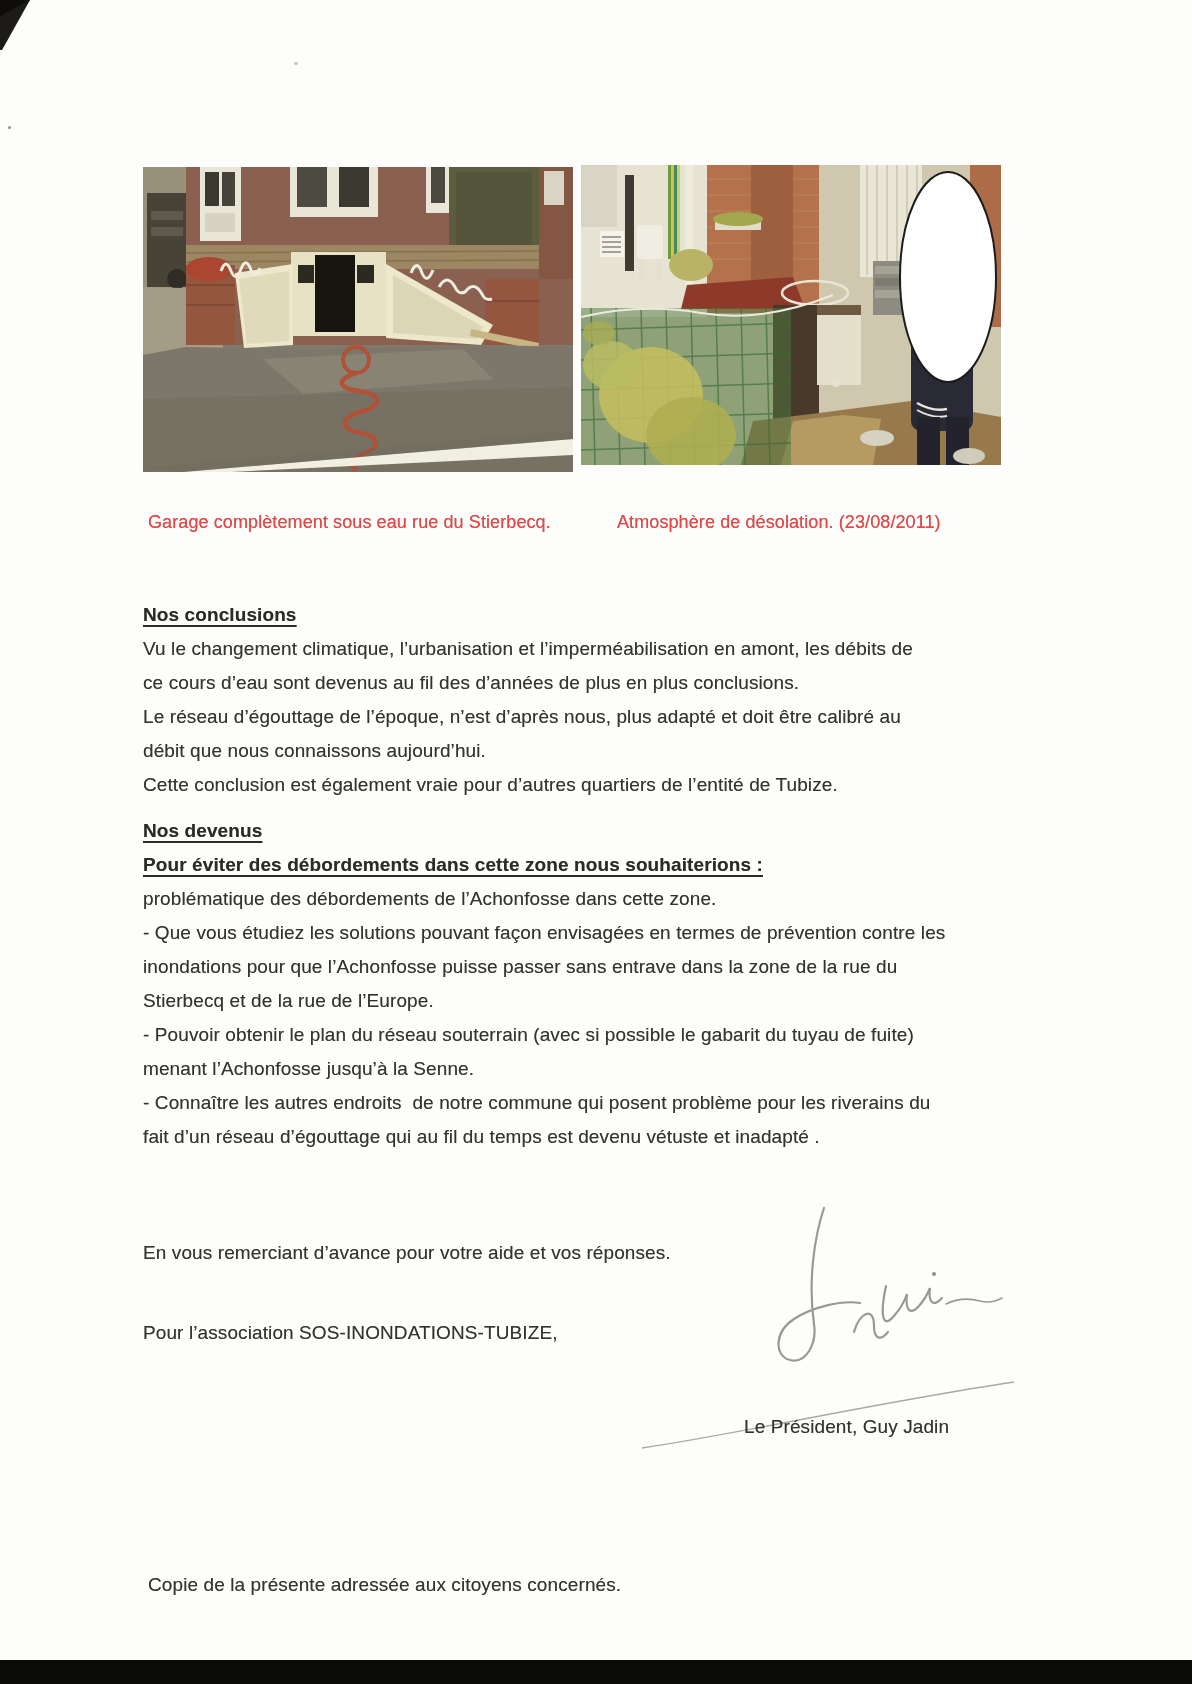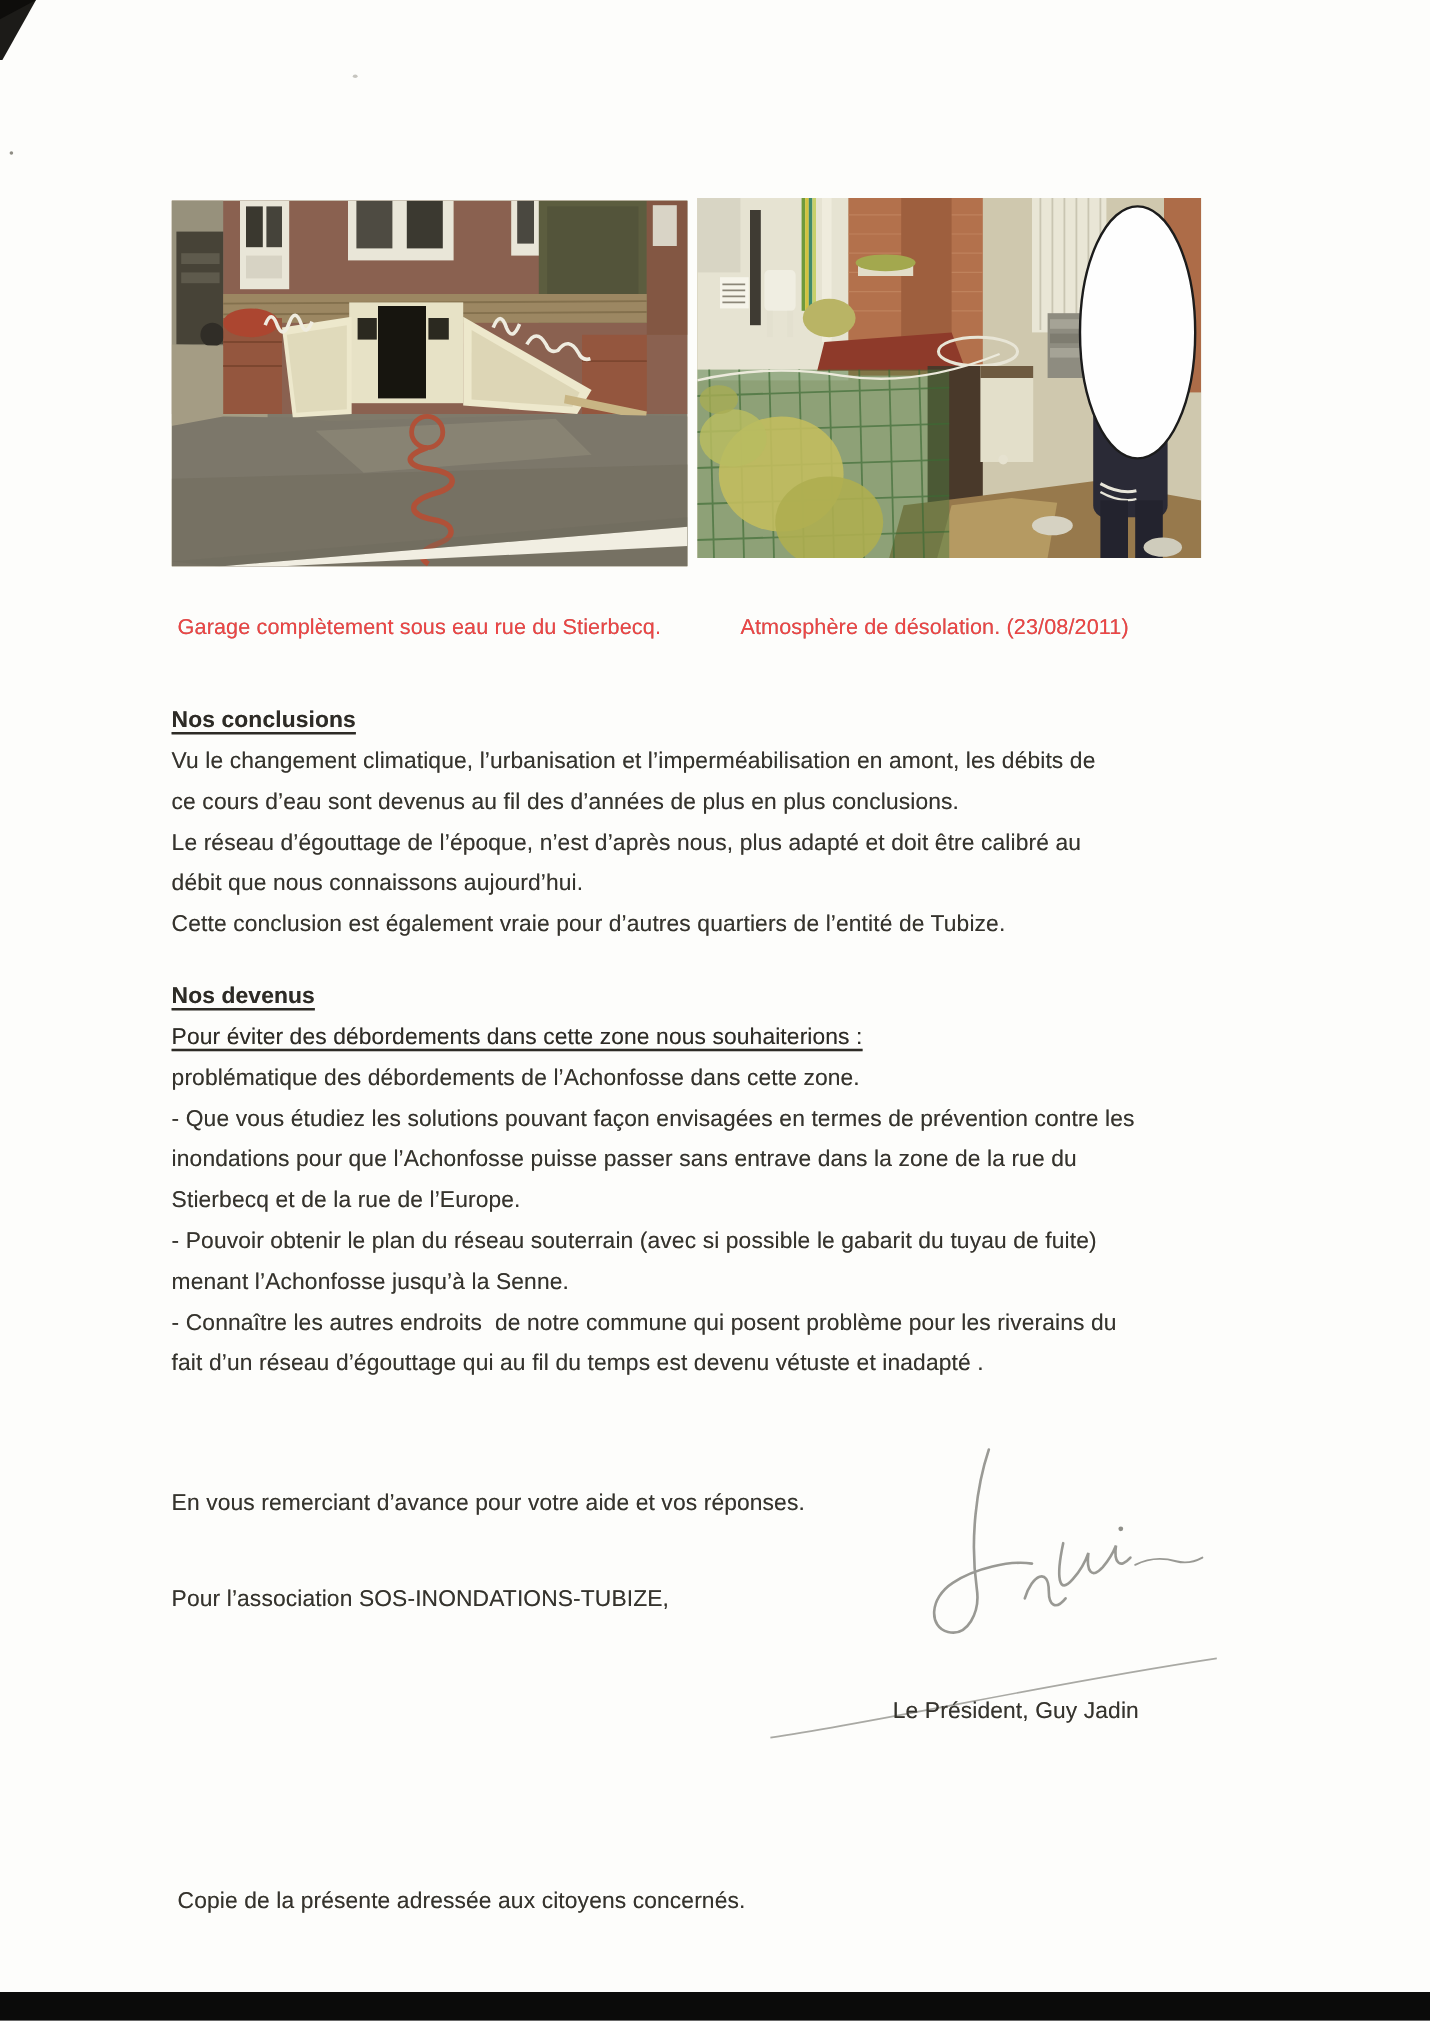--- a/index.html
+++ b/index.html
@@ -20,21 +20,21 @@
   }
   .bodytext{font-size:19px;line-height:34px;letter-spacing:0.1px;
     text-shadow:0 0 0.5px rgba(90,88,80,.6);}
   .line{white-space:pre;height:34px;}
   .heading{
     font-weight:bold;font-size:19px;color:#2d2b26;
     text-decoration:underline;text-underline-offset:4px;
     text-decoration-thickness:1.5px;white-space:pre;
   }
   .subheading{
-    font-weight:normal;font-size:19px;color:#2d2b26;
+    font-weight:bold;font-size:19px;color:#2d2b26;
     text-decoration:underline;text-underline-offset:4px;
     text-decoration-thickness:1.5px;white-space:pre;
   }
   .plain{white-space:pre;}
   .scan-bar{position:absolute;left:0;top:1660px;width:1192px;height:24px;background:#0b0b0a;}
   .speck{position:absolute;background:#8f8d84;border-radius:50%;}
 </style>
 </head>
 <body>
 
@@ -187,21 +187,21 @@
       <ellipse cx="18" cy="168" rx="16" ry="12" fill="#a8ac54" opacity="0.8"></ellipse>
     </g>
     <path d="M0,152 q60,-14 120,-4 q62,10 132,-18" stroke="#eceadc" fill="none" stroke-width="2"></path>
     <ellipse cx="367" cy="112" rx="48" ry="105" fill="#fefefe" stroke="#1c1c1c" stroke-width="2"></ellipse>
   </svg>
 </div>
 
 <div class="caption" style="left:148px">Garage complètement sous eau rue du Stierbecq.</div>
 <div class="caption" style="left:617px">Atmosphère de désolation. (23/08/2011)</div>
 
-<div class="abs bodytext" style="left:143px;top:584px;width:900px">
+<div class="abs bodytext" style="left:143px;top:598px;width:900px">
   <div class="heading">Nos conclusions</div>
   <div>
       <div class="line">Vu le changement climatique, l’urbanisation et l’imperméabilisation en amont, les débits de</div>
       <div class="line">ce cours d’eau sont devenus au fil des d’années de plus en plus conclusions.</div>
       <div class="line">Le réseau d’égouttage de l’époque, n’est d’après nous, plus adapté et doit être calibré au</div>
       <div class="line">débit que nous connaissons aujourd’hui.</div>
       <div class="line">Cette conclusion est également vraie pour d’autres quartiers de l’entité de Tubize.</div>
     </div>
 </div>
 

